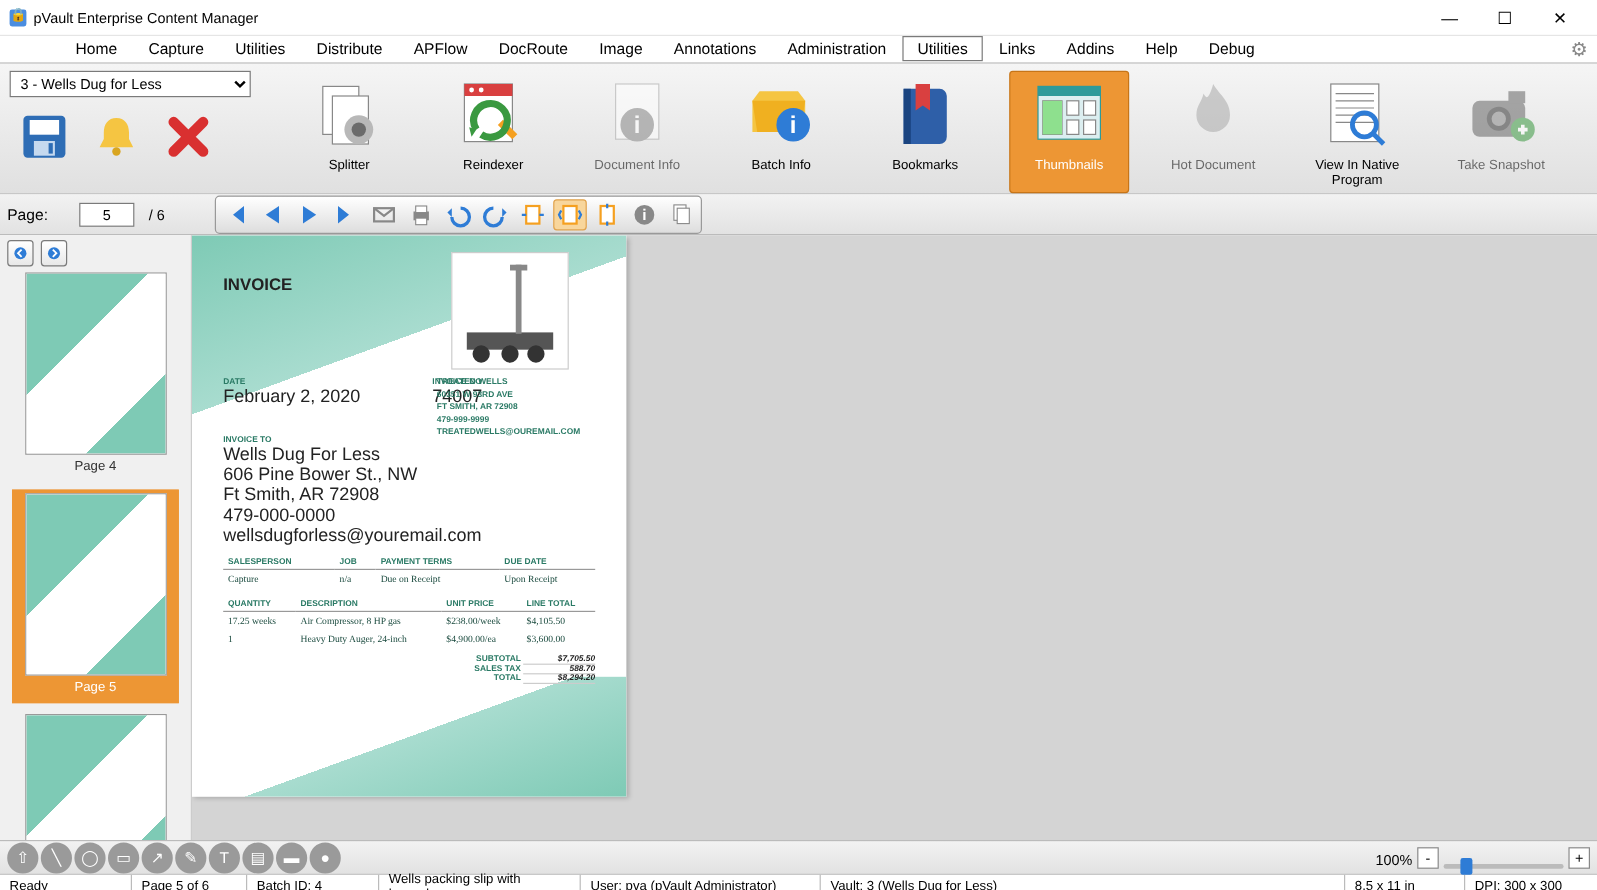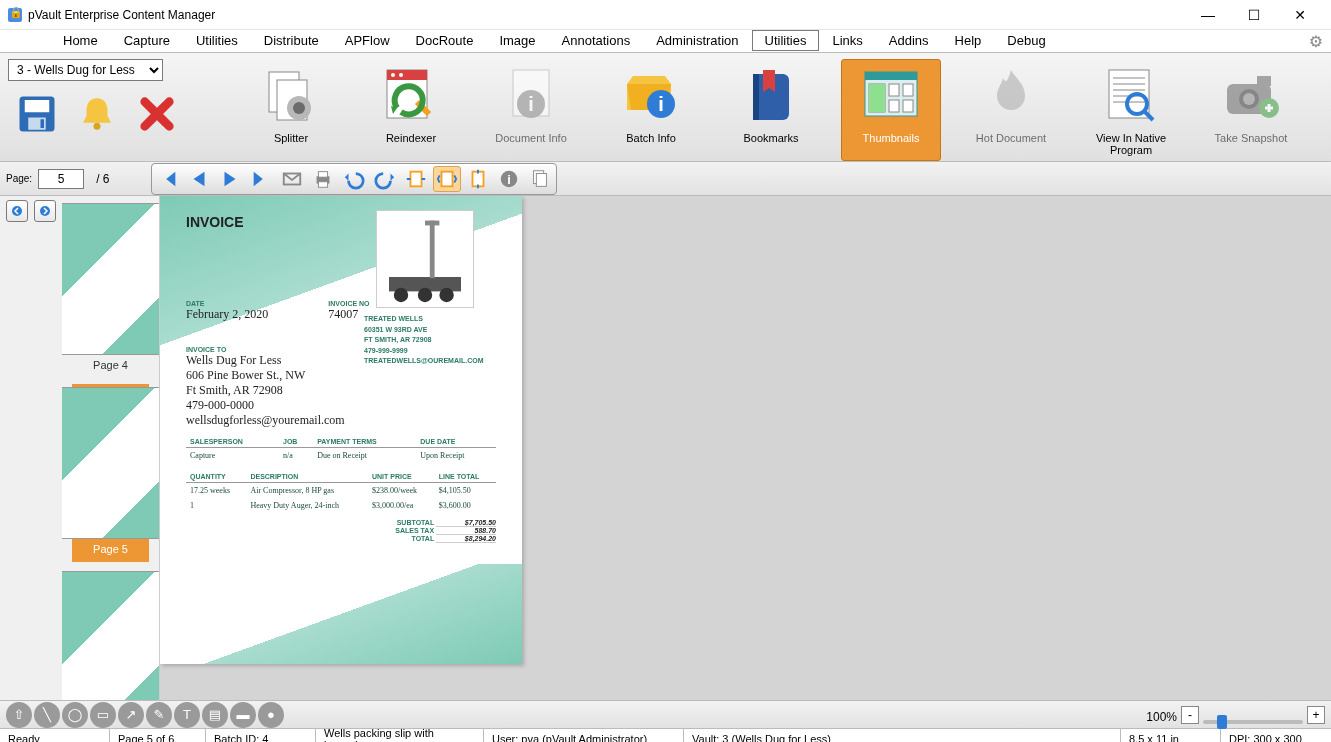--- a/index.html
+++ b/index.html
@@ -9,59 +9,59 @@
 .titlebar .lock::before{content:"🔒";font-size:11px;position:absolute;top:-2px;left:1px;color:#fff}
 .titlebar .title{font-size:12px;color:#000}
 .winbtns{margin-left:auto;display:flex}
 .winbtn{width:46px;height:30px;display:flex;align-items:center;justify-content:center;font-size:14px;color:#000}
 .menubar{height:22px;display:flex;align-items:flex-start;padding:0 76px 0 50px;gap:0;position:relative}
 .menuitem{padding:2px 12px;font-size:13px;color:#000;border:1px solid transparent}
 .menuitem.active{border:1px solid #7a7a7a;background:#fff}
 .gear{position:absolute;right:8px;top:2px;color:#888}
 .ribbon{height:110px;background:linear-gradient(#f5f5f5,#e0e0e0);border-top:1px solid #bbb;border-bottom:1px solid #bbb;display:flex;align-items:flex-start;padding:6px 8px;gap:8px}
 .ribbon-left{width:195px;display:flex;flex-direction:column;gap:6px}
-.vault-select{width:155px;height:22px;border:1px solid #7a7a7a;font-size:12px;padding:0 4px;background:#fff}
+.vault-select{width:201px;height:22px;border:1px solid #7a7a7a;font-size:12px;padding:0 4px;background:#fff}
 .leftbtns{display:flex;gap:18px;margin-top:6px;padding-left:8px}
 .leftbtn{width:42px;height:42px;display:flex;align-items:center;justify-content:center}
 .leftbtn svg{width:42px;height:42px}
 .ribbtns{display:flex;gap:20px;flex:1;justify-content:flex-start;padding-left:30px}
 .ribbtn{width:100px;display:flex;flex-direction:column;align-items:center;gap:4px;padding:4px;border:1px solid transparent}
 .ribbtn.active{background:#ed9634;border:1px solid #c77518;border-radius:3px}
 .ribbtn.disabled{opacity:.55}
 .ribbtn .icon{width:64px;height:64px;display:flex;align-items:center;justify-content:center}
 .ribbtn .lbl{font-size:11px;color:#000;text-align:center;white-space:pre-line;line-height:1.1}
 .ribbtn.active .lbl{color:#fff}
 .pagebar{height:34px;background:linear-gradient(#f2f2f2,#e2e2e2);border-bottom:1px solid #bbb;display:flex;align-items:center;padding:0 6px;gap:6px}
-.pagebar .plabel{font-size:10px;margin-right:0}
+.pagebar .plabel{font-size:13px;margin-right:20px}
 .pagebar .pinput{width:46px;height:20px;border:1px solid #7a7a7a;text-align:center;font-size:12px}
 .pagebar .pof{font-size:12px;margin:0 6px}
 .navgroup{margin-left:30px;display:flex;align-items:center;gap:3px;background:linear-gradient(#fff,#ddd);border:1px solid #999;border-radius:4px;padding:2px}
 .navbtn{width:28px;height:26px;display:flex;align-items:center;justify-content:center;border:1px solid transparent;border-radius:3px}
 .navbtn.on{background:#f8d69c;border:1px solid #e0a24c}
 .navbtn svg{width:22px;height:22px}
 .work{display:flex;height:504px}
-.thumbcol{width:160px;background:#f0f0f0;display:flex;border-right:1px solid #ccc}
+.thumbcol{width:160px;background:#f0f0f0;display:flex;flex-direction:column;border-right:1px solid #ccc}
 .navarrows{height:24px;display:flex;gap:6px;padding:4px 6px}
 .circbtn{width:22px;height:22px;border:1px solid #7a7a7a;border-radius:3px;display:flex;align-items:center;justify-content:center;background:linear-gradient(#fff,#e8e8e8)}
 .thumbs{flex:1;overflow:hidden;padding:4px 10px;display:flex;flex-direction:column;gap:6px}
 .thumb{border:3px solid transparent;display:flex;flex-direction:column;align-items:center}
 .thumb.sel{border-color:#ed9634;background:#ed9634}
 .thumb .tpage{width:118px;height:152px;background:#fff;border:1px solid #999;position:relative;overflow:hidden}
 .thumb .tlabel{font-size:11px;padding:4px 0;color:#333}
 .thumb.sel .tlabel{color:#fff}
 .tpage .tdiag{position:absolute;inset:0;background:linear-gradient(135deg,#7ecab5 0%,#7ecab5 38%,#fff 38%,#fff 75%,#7ecab5 75%)}
 .viewer{flex:1;background:#d4d4d4;position:relative;overflow:hidden}
 .doc{position:absolute;left:0;top:0;width:362px;height:468px;background:#fff;box-shadow:2px 2px 4px rgba(0,0,0,.2);overflow:hidden}
 .doc .diag1{position:absolute;top:0;left:0;width:100%;height:200px;background:linear-gradient(160deg,#7ecab5 0%,#a8dccf 45%,transparent 45%)}
 .doc .diag2{position:absolute;bottom:0;left:0;width:100%;height:100px;background:linear-gradient(160deg,transparent 50%,#a8dccf 50%,#7ecab5 100%)}
-.doc .content{position:absolute;inset:0;padding:18px 20px 20px 26px;font-size:8px;color:#1a4a3e}
+.doc .content{position:absolute;inset:0;padding:33px 20px 20px 26px;font-size:8px;color:#1a4a3e}
 .doc h1{font-size:14px;font-weight:bold;color:#222;margin-bottom:70px}
 .doc .rimg{position:absolute;top:14px;right:48px;width:98px;height:98px;border:1px solid #ccc;background:#fff;display:flex;align-items:center;justify-content:center}
 .doc .flabel{font-size:7px;font-weight:bold;color:#2a7a65}
-.doc .fval{font-family:Liberation Serif, serif;font-size:12px;color:#222}
+.doc .fval{font-family:Liberation Sans, sans-serif;font-size:15px;color:#222}
 .doc .company{position:absolute;top:118px;left:204px;font-size:7px;line-height:1.5;color:#2a7a65;font-weight:bold}
 .doc table{border-collapse:collapse;width:310px;margin-top:8px}
 .doc th{text-align:left;font-size:7px;color:#2a7a65;font-weight:bold;padding:2px 4px;border-bottom:1px solid #999}
 .doc td{font-size:8px;padding:3px 4px;font-family:"Brush Script MT",cursive}
 .doc .totals{text-align:right;font-size:7px;color:#2a7a65;font-weight:bold}
 .doc .totals .amt{font-family:Arial;font-style:italic;color:#222;display:inline-block;width:60px;border-bottom:1px solid #ccc;text-align:right}
 .annbar{height:28px;background:linear-gradient(#f2f2f2,#e2e2e2);border-top:1px solid #bbb;display:flex;align-items:center;padding:0 6px;gap:2px}
 .annbtn{width:26px;height:26px;border-radius:13px;background:#9a9a9a;display:flex;align-items:center;justify-content:center;color:#fff;font-size:13px}
 .zoomgrp{margin-left:auto;display:flex;align-items:flex-end;gap:4px}
 .zoomgrp .zlbl{font-size:12px}
@@ -429,21 +429,21 @@
               </tr>
           <tr>
                 <td>17.25 weeks</td>
                 <td>Air Compressor, 8 HP gas</td>
                 <td>$238.00/week</td>
                 <td>$4,105.50</td>
               </tr>
           <tr>
                 <td>1</td>
                 <td>Heavy Duty Auger, 24-inch</td>
-                <td>$3,000.00/ea</td>
+                <td>$4,900.00/ea</td>
                 <td>$3,600.00</td>
               </tr>
         </tbody>
           </table>
         <div class="totals" style="margin-top:6px;width:310px">
           <div><span>SUBTOTAL</span> <span class="amt">$7,705.50</span></div>
           <div><span>SALES TAX</span> <span class="amt">588.70</span></div>
           <div><span>TOTAL</span> <span class="amt">$8,294.20</span></div>
         </div>
       </div>

